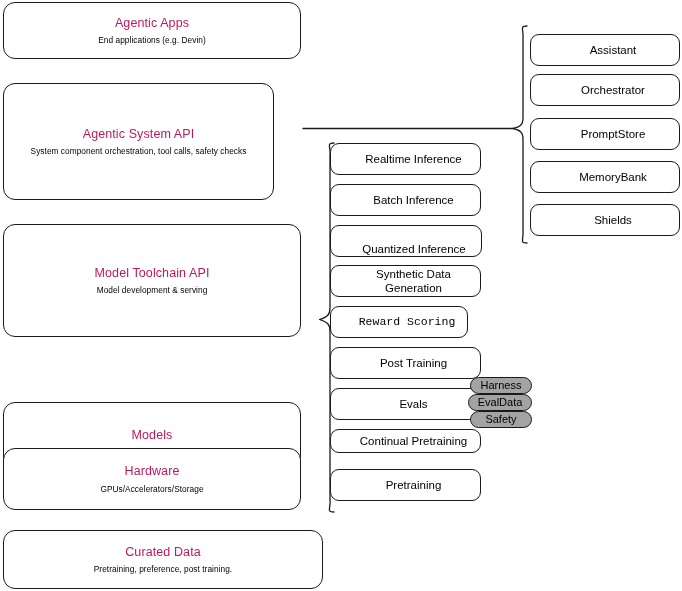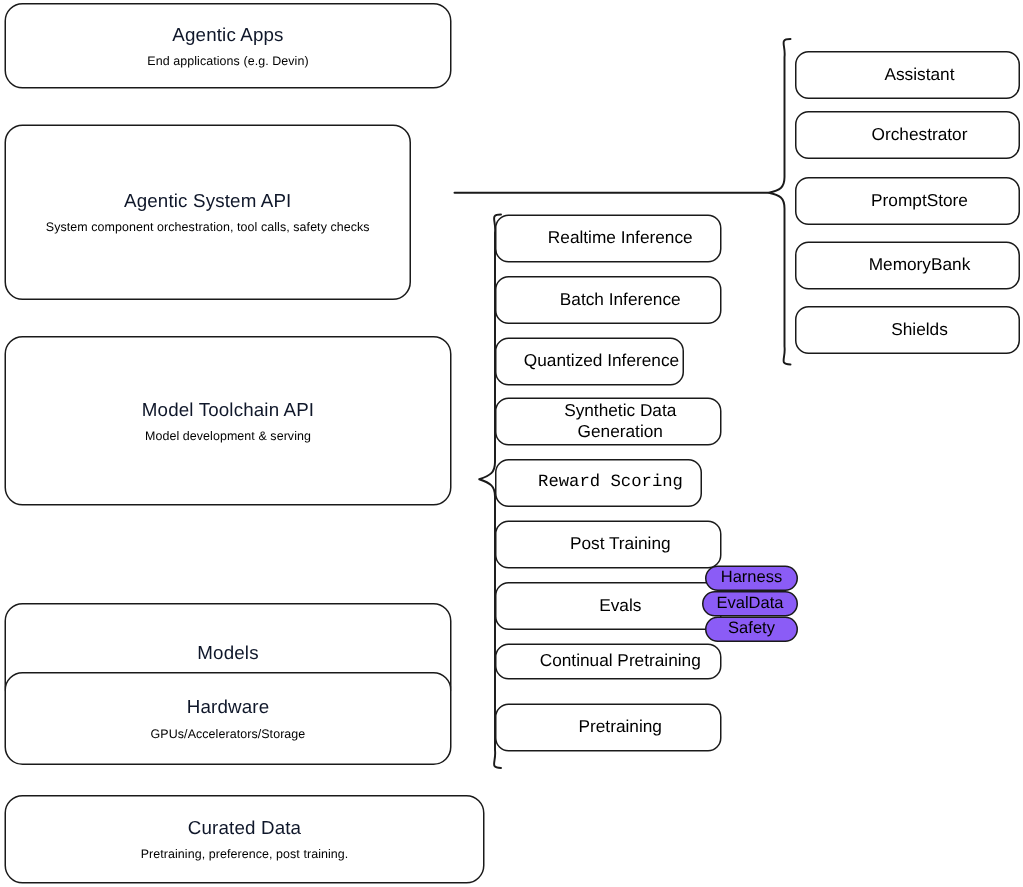--- a/index.html
+++ b/index.html
@@ -34,21 +34,21 @@
     flex-direction: column;
     align-items: center;
     justify-content: center;
     text-align: center;
     line-height: 1.25;
   }
 
   
   .layer .title {
     font-size: 12.5px;
-    color: #0f172a;
+    color: #be185d;
     letter-spacing: 0.1px;
   }
   .layer .subtitle {
     font-size: 8.3px;
     color: #000;
     margin-top: 4px;
     letter-spacing: 0.05px;
   }
 
   
@@ -60,21 +60,21 @@
   .cap .title {
     font-size: 11.5px;
   }
 
   
   .pill {
     position: absolute;
     box-sizing: border-box;
     border: 1.3px solid #1a1a1a;
     border-radius: 999px;
-    background: #8b5cf6;
+    background: #a3a3a3;
     display: flex;
     align-items: center;
     justify-content: center;
     font-size: 11px;
     line-height: 1;
     z-index: 6;
   }
 
   
   #wires {
@@ -150,21 +150,21 @@
   </div>
 
   <div class="node cap" style="left:330px; top:143px; width:151px; height:32px;">
     <div class="title">Realtime Inference</div>
   </div>
 
   <div class="node cap" style="left:330px; top:184px; width:151px; height:32px;">
     <div class="title">Batch Inference</div>
   </div>
 
-  <div class="node cap" style="left:330px; top:225px; width:126px; height:32px;">
+  <div class="node cap" style="left:330px; top:225px; width:152px; height:32px;justify-content:flex-end;">
     <div class="title">Quantized Inference</div>
   </div>
 
   <div class="node cap" style="left:330px; top:265px; width:151px; height:32px;">
     <div class="title">Synthetic Data Generation</div>
   </div>
 
   <div class="node cap" style="left:330px; top:306px; width:138px; height:32px;font-family:Liberation Mono, monospace;">
     <div class="title">Reward Scoring</div>
   </div>

